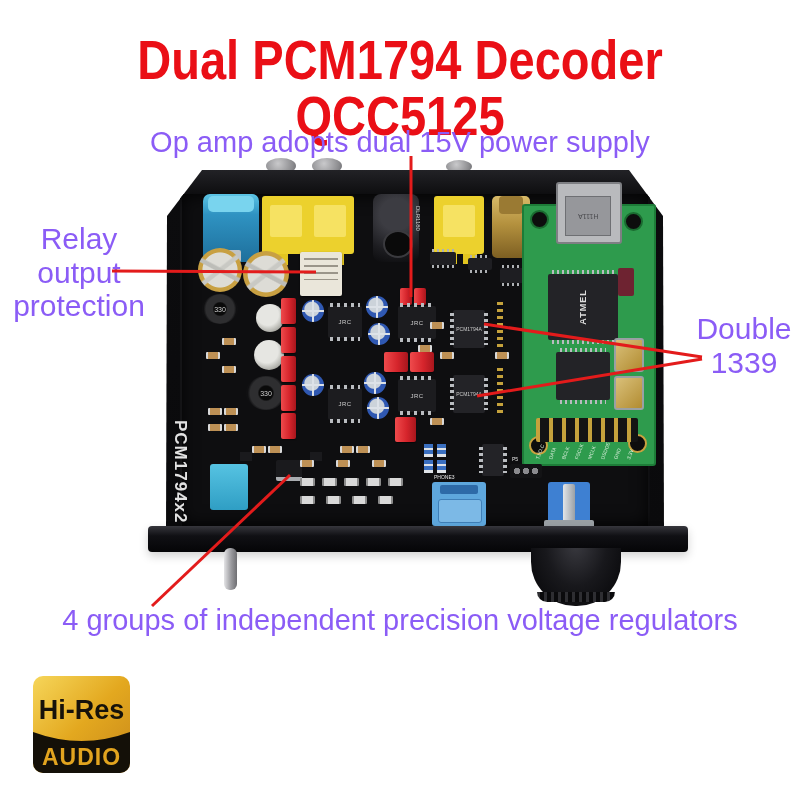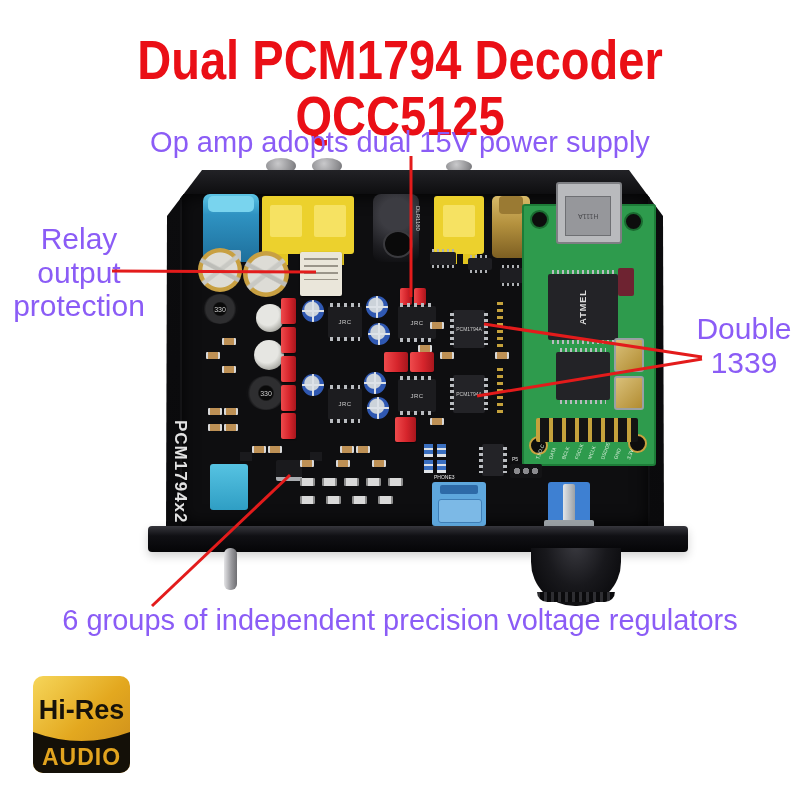--- a/index.html
+++ b/index.html
@@ -69,21 +69,21 @@
 </style>
 </head>
 <body>
 
 <div id="canvas">
 
   <div class="abs red-title">Dual PCM1794 Decoder QCC5125</div>
   <div class="abs red-note" style="left:0;top:126px;width:800px;text-align:center;font-size:29px;">Op amp adopts dual 15V power supply</div>
   <div class="abs red-note" style="left:0;top:222px;width:158px;text-align:center;font-size:30px;">Relay output protection</div>
   <div class="abs red-note" style="left:692px;top:312px;width:104px;text-align:center;font-size:30px;">Double 1339</div>
-  <div class="abs red-note" style="left:0;top:604px;width:800px;text-align:center;font-size:29px;">6 groups of independent precision voltage regulators</div>
+  <div class="abs red-note" style="left:0;top:604px;width:800px;text-align:center;font-size:29px;">4 groups of independent precision voltage regulators</div>
 
   <div class="abs screwtop" style="left:266px;top:158px;width:30px;height:16px"></div>
   <div class="abs screwtop" style="left:312px;top:158px;width:30px;height:16px"></div>
   <div class="abs screwtop" style="left:446px;top:160px;width:26px;height:13px"></div>
 
   <div class="abs" id="body-shell">
     <div class="abs" id="pcb"></div>
   </div>
 
   <div class="abs" style="left:203px;top:194px;width:56px;height:68px;border-radius:7px;background:linear-gradient(180deg,#5cc4e4 0,#2f93c2 30%,#1e6f9c 100%)">

